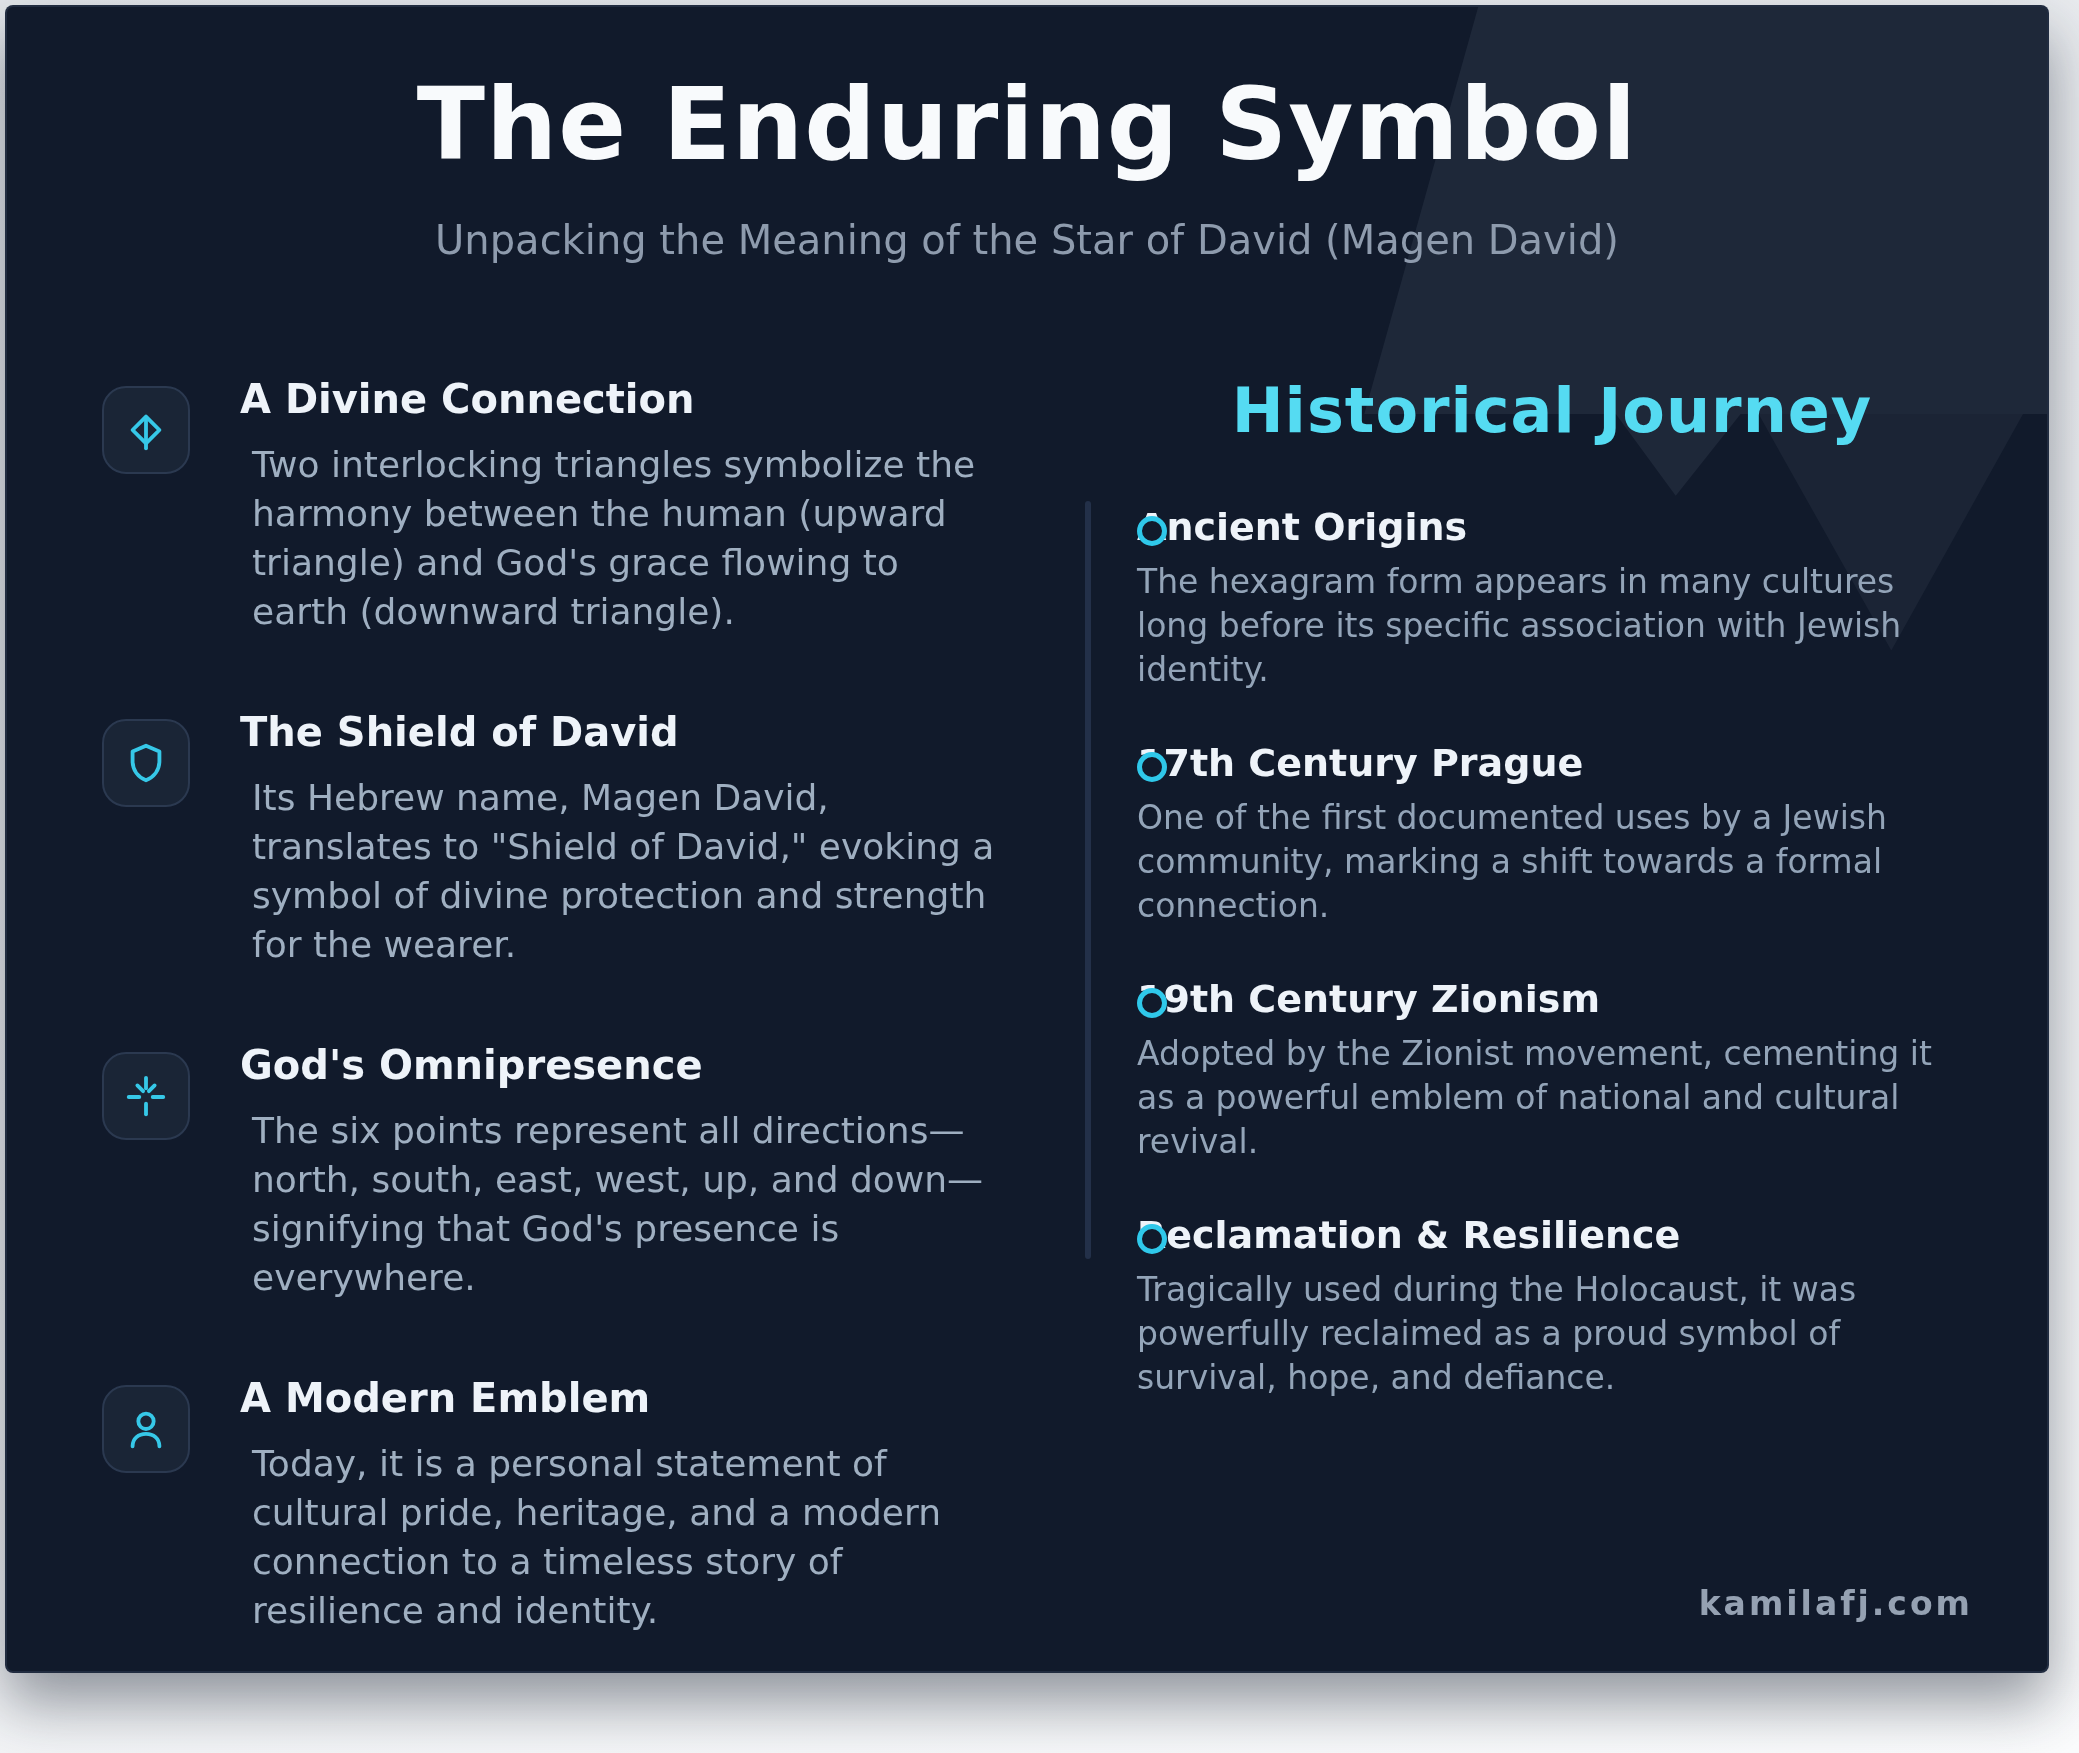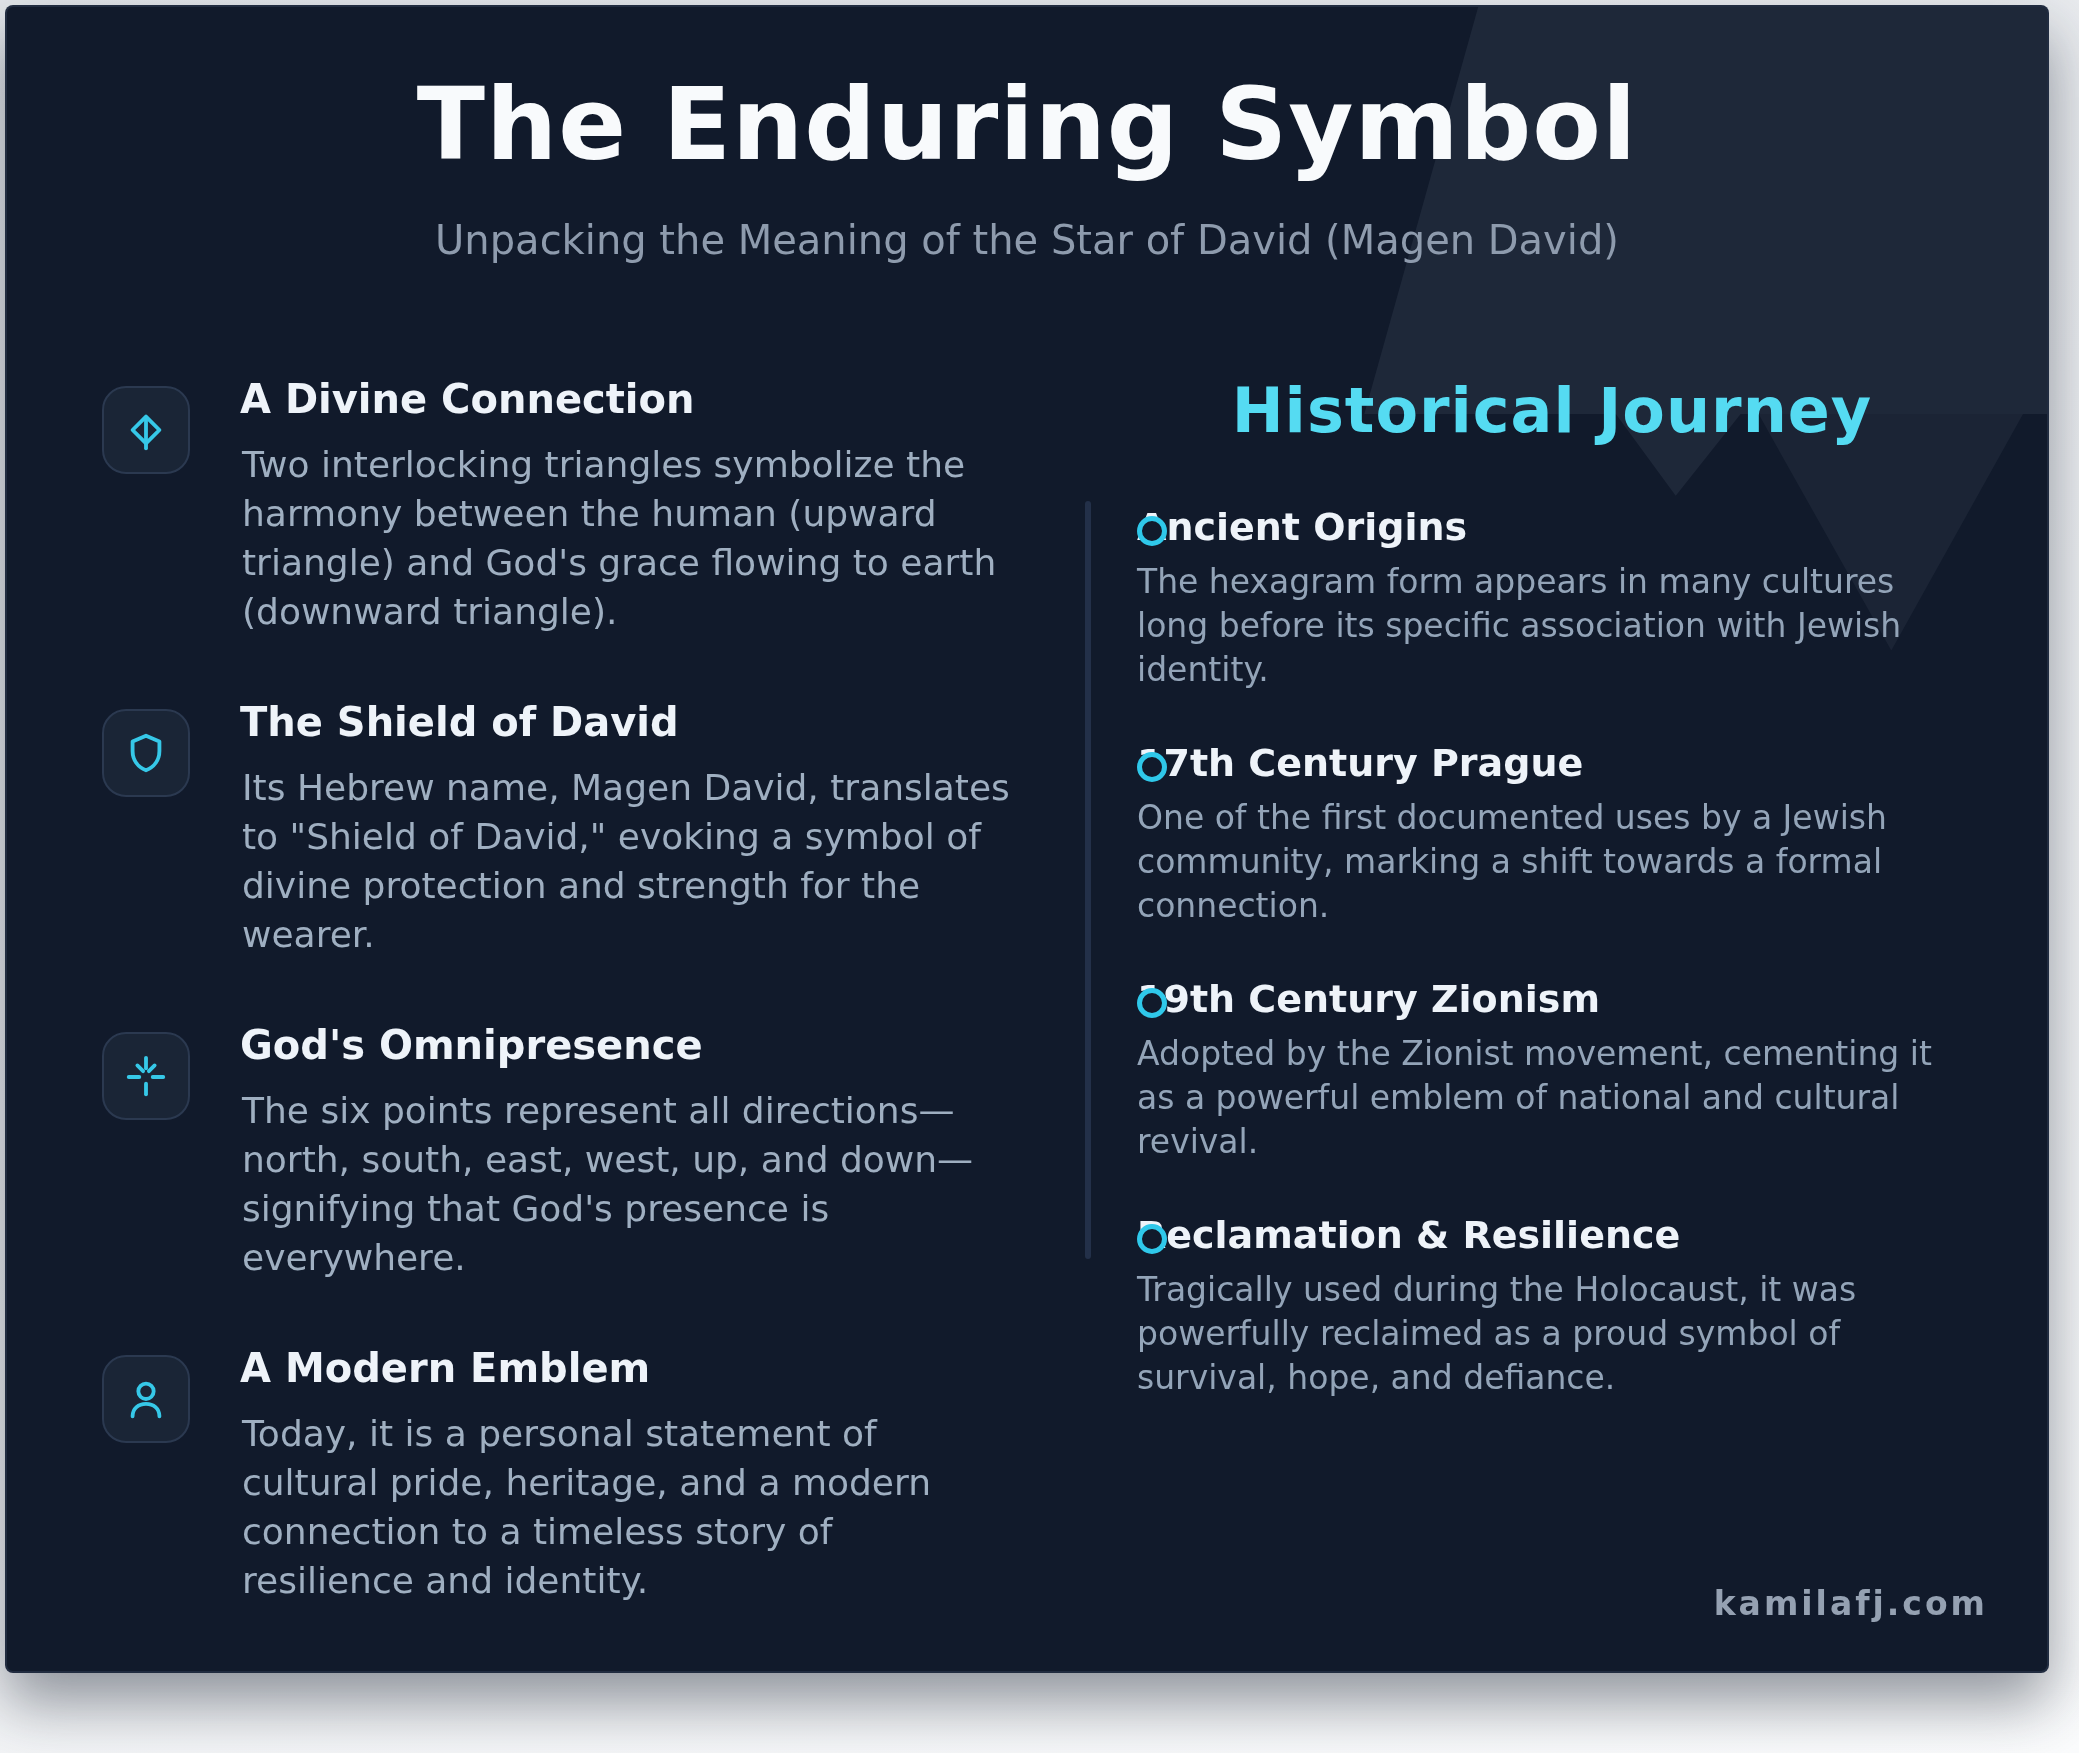--- a/index.html
+++ b/index.html
@@ -69,39 +69,39 @@
     display:flex; align-items:center; justify-content:center;
     margin-top:12px;
   }
   .icon-box svg{ width:46px; height:46px; stroke:var(--accent); fill:none;
     stroke-width:2; stroke-linecap:round; stroke-linejoin:round; }
   .sym-text{ margin-left:50px; width:775px; }
   .sym-title{
     margin:0 0 16px 0; font-size:40px; line-height:1.25; font-weight:bold;
     color:var(--item-title);
   }
-  .sym-desc{ margin:2px; font-size:36px; line-height:49px; color:var(--body-gray); }
+  .sym-desc{ margin:12px; font-size:36px; line-height:49px; color:var(--body-gray); }
   
   .timeline-line{
     position:absolute; left:0; top:127px; width:6px; height:758px;
     background:var(--line-col); border-radius:3px;
   }
   .tl-item{ position:relative; width:830px; margin-bottom:46px; }
   .tl-marker{
     position:absolute; left:0; top:14px; width:30px; height:30px;
     border-radius:50%; border:5px solid #2fc8ea; background:var(--card-bg);
   }
   .tl-title{
     margin:0 0 8px 0; font-size:38px; line-height:50px; font-weight:bold;
     color:var(--item-title);
   }
   .tl-desc{ margin:0; font-size:33px; line-height:44px; color:var(--body-gray2); }
   
   .footer{
-    position:absolute; right:59px; bottom:48px;
+    position:absolute; right:74px; bottom:48px;
     font-size:33px; font-weight:bold; letter-spacing:3px;
     color:var(--footer-gray);
   }
 </style>
 </head>
 <body>
 
 <div class="stage">
   <div class="card">
 

